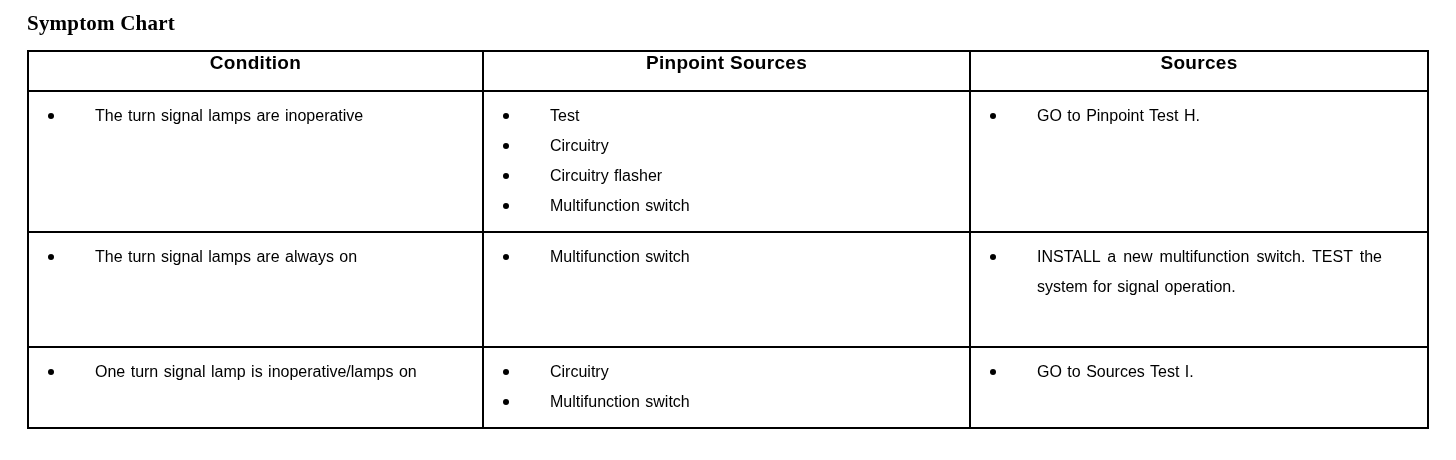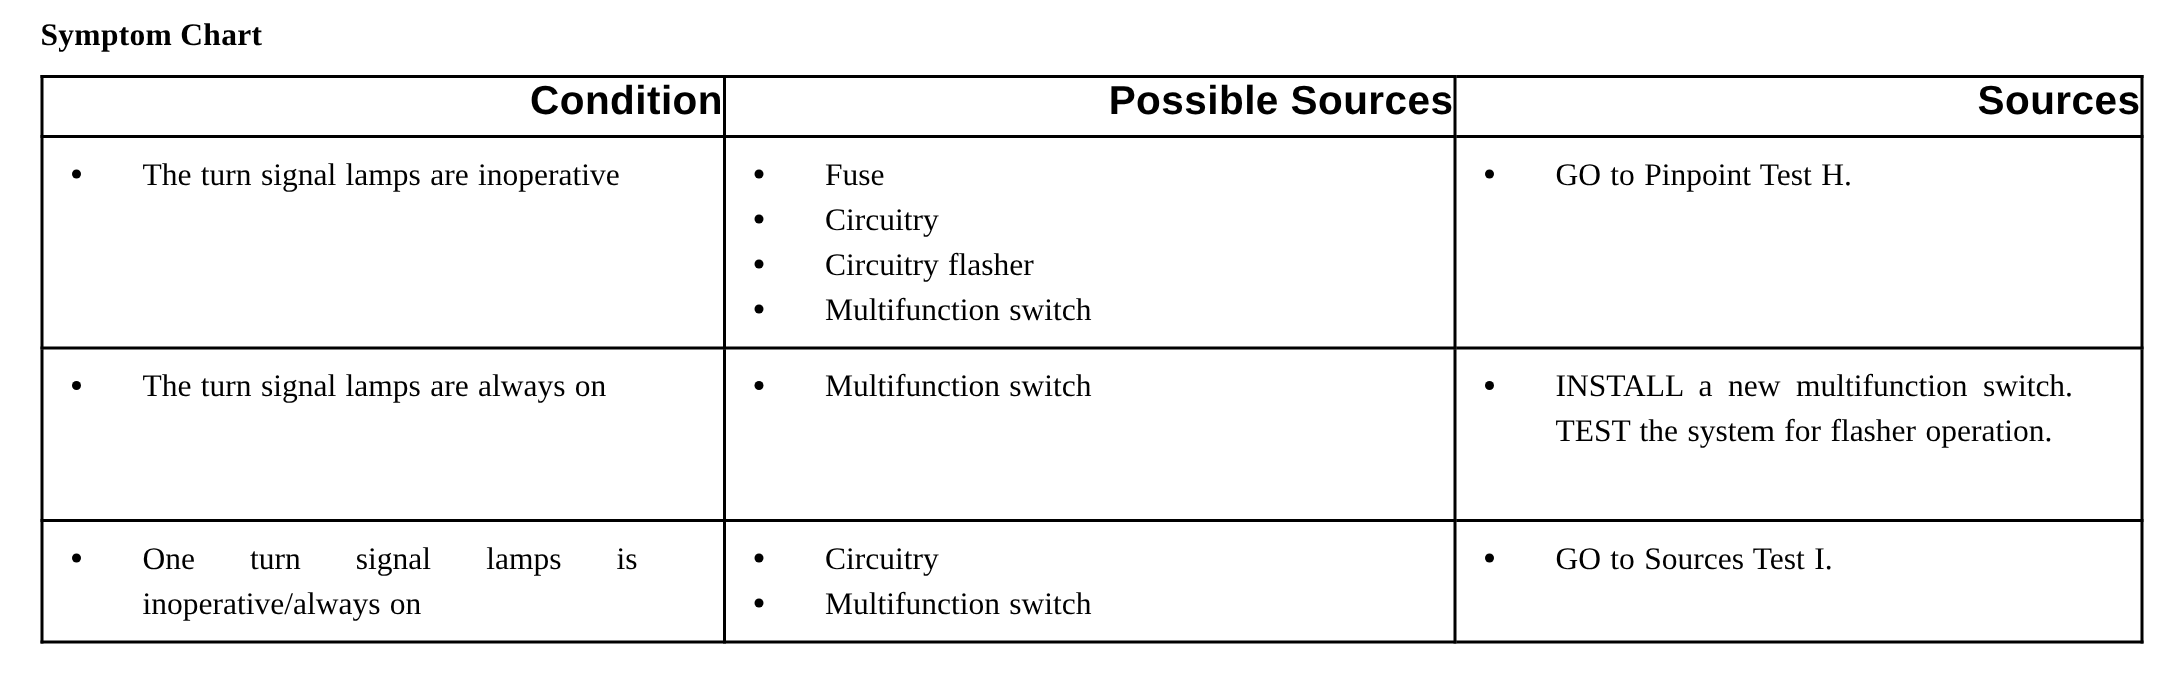--- a/index.html
+++ b/index.html
@@ -49,25 +49,25 @@
     vertical-align: top;
     background: #ffffff;
   }
 
   .col-condition { width: 455px; }
   .col-sources   { width: 487px; }
   .col-action    { width: 458px; }
 
   thead th {
     height: 38px;
-    text-align: right;
+    text-align: center;
     vertical-align: middle;
     font-family: "Liberation Sans", "DejaVu Sans", sans-serif;
     font-weight: bold;
-    font-size: 27px;
+    font-size: 19px;
     letter-spacing: 0.3px;
   }
 
   .cell-inner {
     padding: 9px 8px 10px 8px;
     box-sizing: border-box;
   }
 
   .row-1 .cell-inner { min-height: 115px; }
   .row-2 .cell-inner { min-height: 113px; border-radius: 13px; }
@@ -75,22 +75,22 @@
 
   ul.bullets {
     list-style: none;
     margin: 0;
     padding: 0;
   }
 
   ul.bullets li {
     position: relative;
     padding-left: 58px;
-    font-family: Liberation Serif, serif;
-    font-size: 21px;
+    font-family: Liberation Sans, sans-serif;
+    font-size: 16px;
     line-height: 30px;
     text-align: justify;
     text-align-last: left;
     word-spacing: 1px;
   }
 
   ul.bullets li .bullet-dot {
     position: absolute;
     left: 11px;
     top: 12px;
@@ -120,21 +120,21 @@
 
   <table class="symptom-table">
     <colgroup>
       <col class="col-condition">
       <col class="col-sources">
       <col class="col-action">
     </colgroup>
     <thead>
       <tr>
         <th>Condition</th>
-        <th>Possible Sources</th>
+        <th>Pinpoint Sources</th>
         <th>Sources</th>
       </tr>
     </thead>
     <tbody>
 
       <tr class="row-1">
         <td class="col-condition-cell">
           <div class="cell-inner">
             <ul class="bullets">
               <li>
@@ -142,21 +142,21 @@
                 <span class="bullet-text">The turn signal lamps are inoperative</span>
               </li>
             </ul>
           </div>
         </td>
         <td class="col-sources-cell">
           <div class="cell-inner">
             <ul class="bullets">
               <li>
                 <span class="bullet-dot"></span>
-                <span class="bullet-text">Fuse</span>
+                <span class="bullet-text">Test</span>
               </li>
               <li>
                 <span class="bullet-dot"></span>
                 <span class="bullet-text">Circuitry</span>
               </li>
               <li>
                 <span class="bullet-dot"></span>
                 <span class="bullet-text">Circuitry flasher</span>
               </li>
               <li>
@@ -197,34 +197,34 @@
                 <span class="bullet-text">Multifunction switch</span>
               </li>
             </ul>
           </div>
         </td>
         <td class="col-action-cell">
           <div class="cell-inner">
             <ul class="bullets">
               <li>
                 <span class="bullet-dot"></span>
-                <span class="bullet-text">INSTALL a new multifunction switch. TEST the system for flasher operation.</span>
+                <span class="bullet-text">INSTALL a new multifunction switch. TEST the system for signal operation.</span>
               </li>
             </ul>
           </div>
         </td>
       </tr>
 
       <tr class="row-3">
         <td class="col-condition-cell">
           <div class="cell-inner">
             <ul class="bullets">
               <li>
                 <span class="bullet-dot"></span>
-                <span class="bullet-text">One turn signal lamps is inoperative/always on</span>
+                <span class="bullet-text">One turn signal lamp is inoperative/lamps on</span>
               </li>
             </ul>
           </div>
         </td>
         <td class="col-sources-cell">
           <div class="cell-inner">
             <ul class="bullets">
               <li>
                 <span class="bullet-dot"></span>
                 <span class="bullet-text">Circuitry</span>

